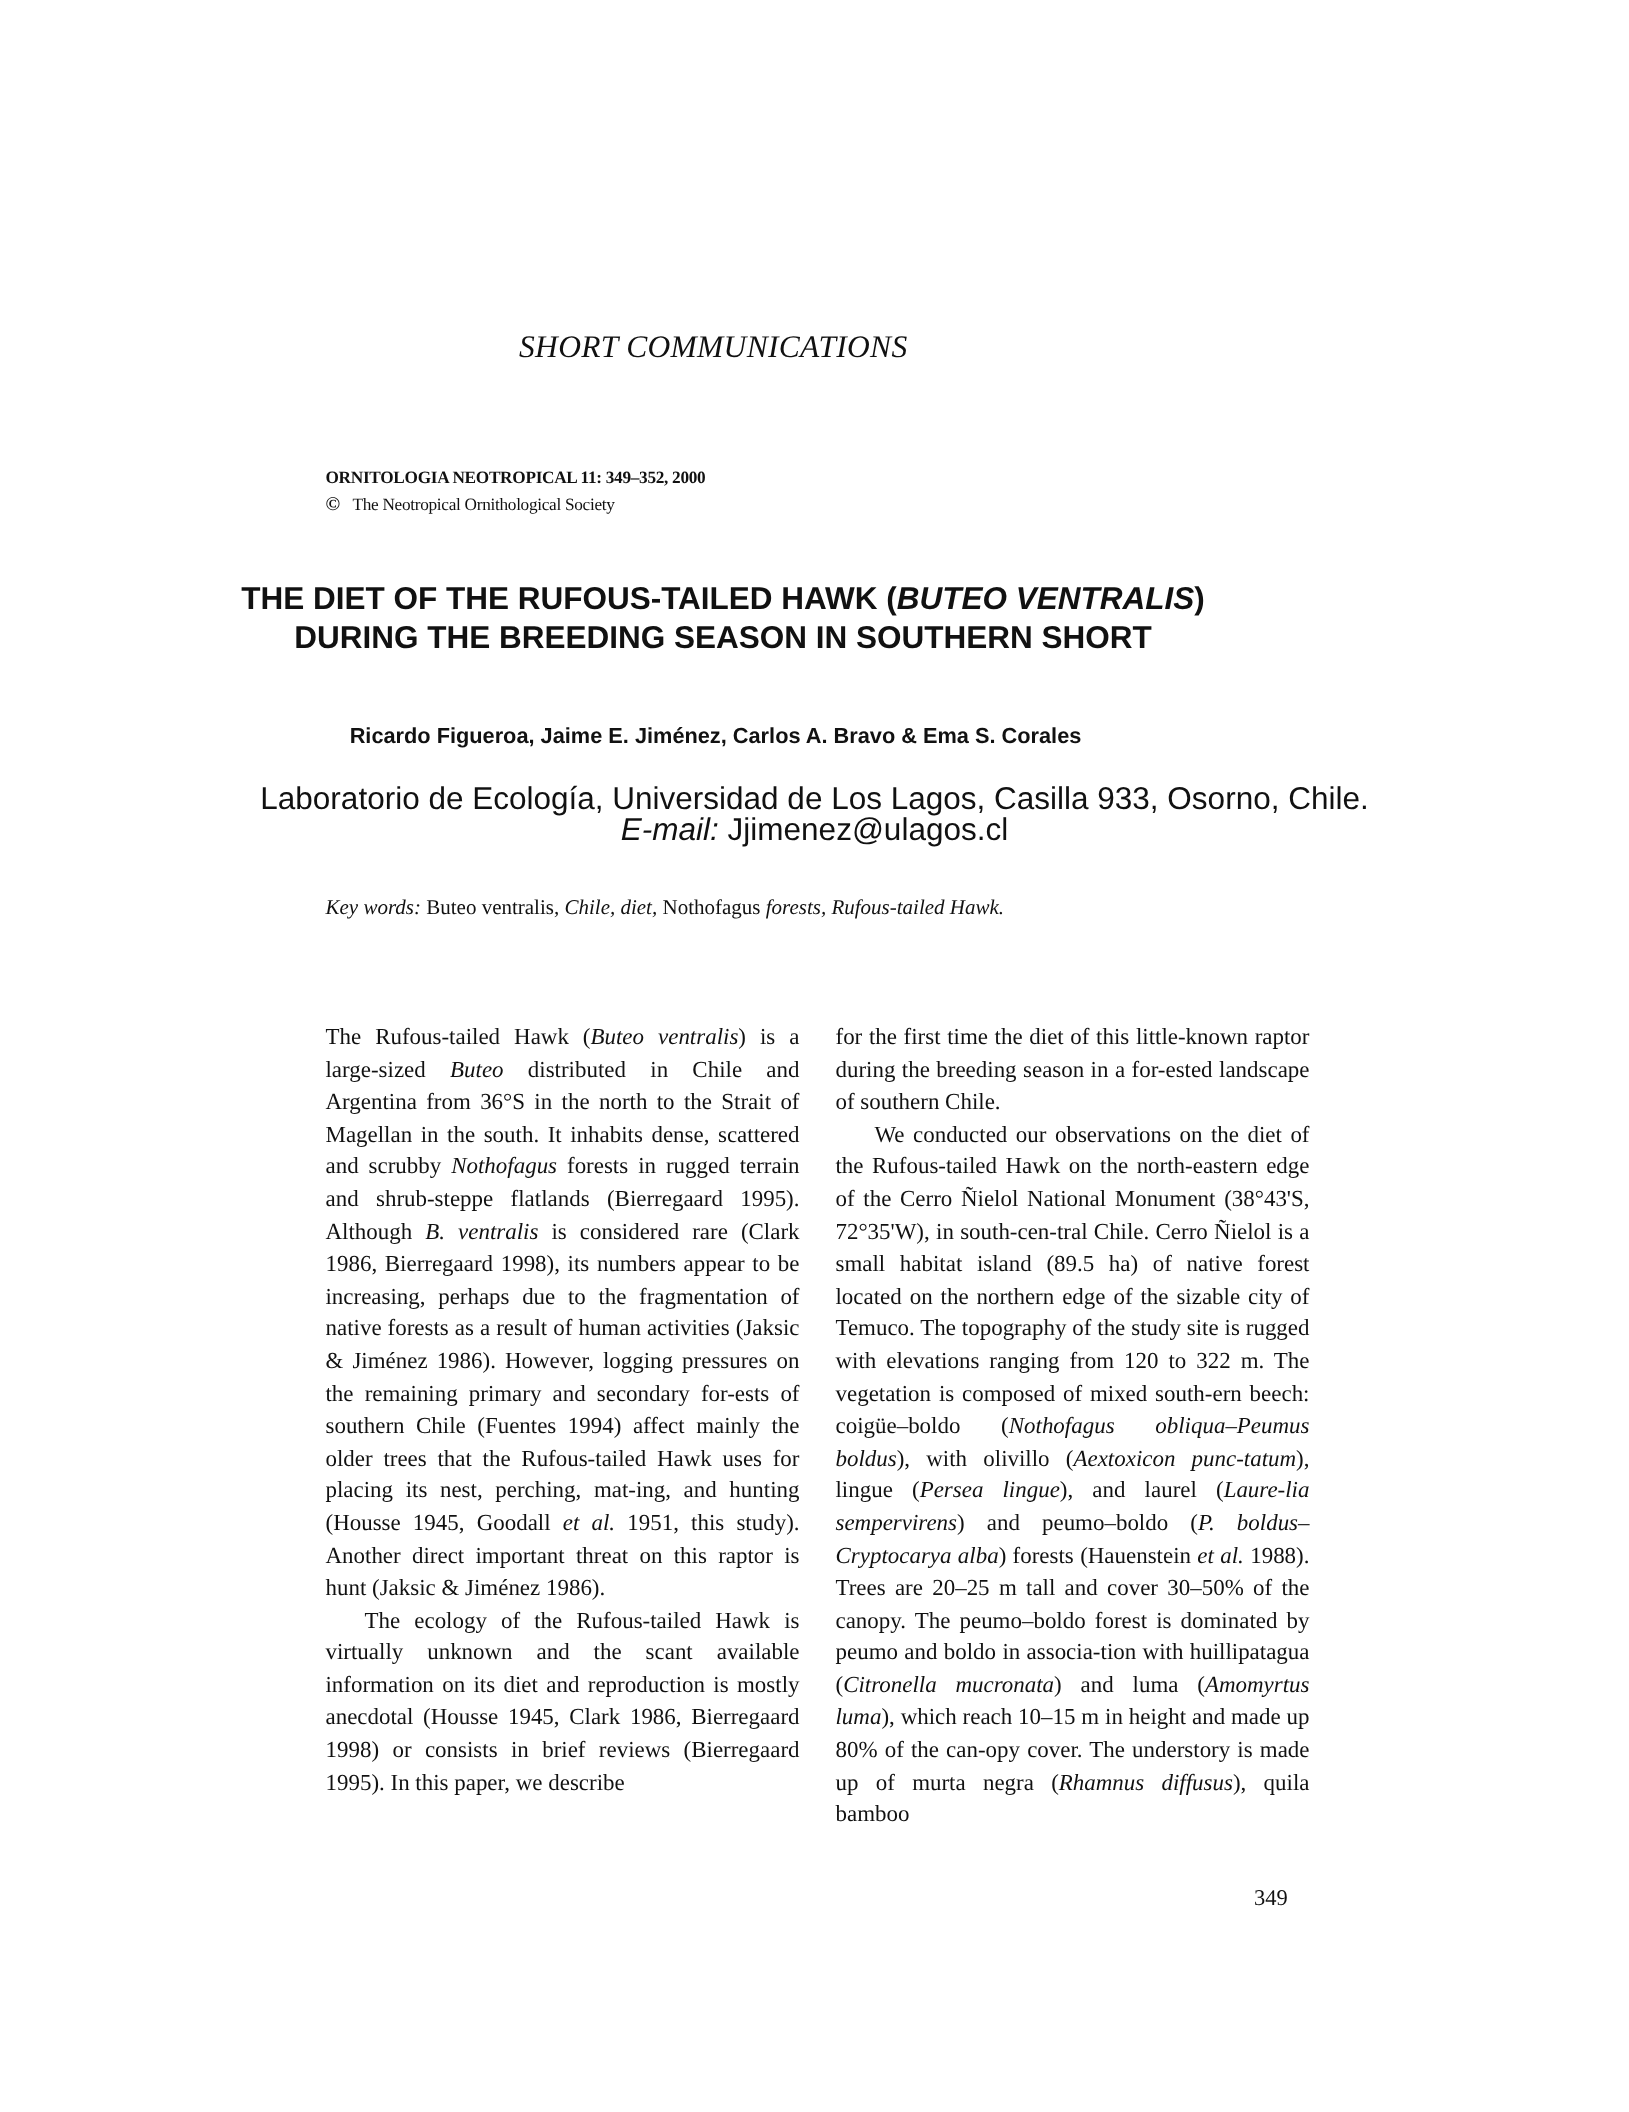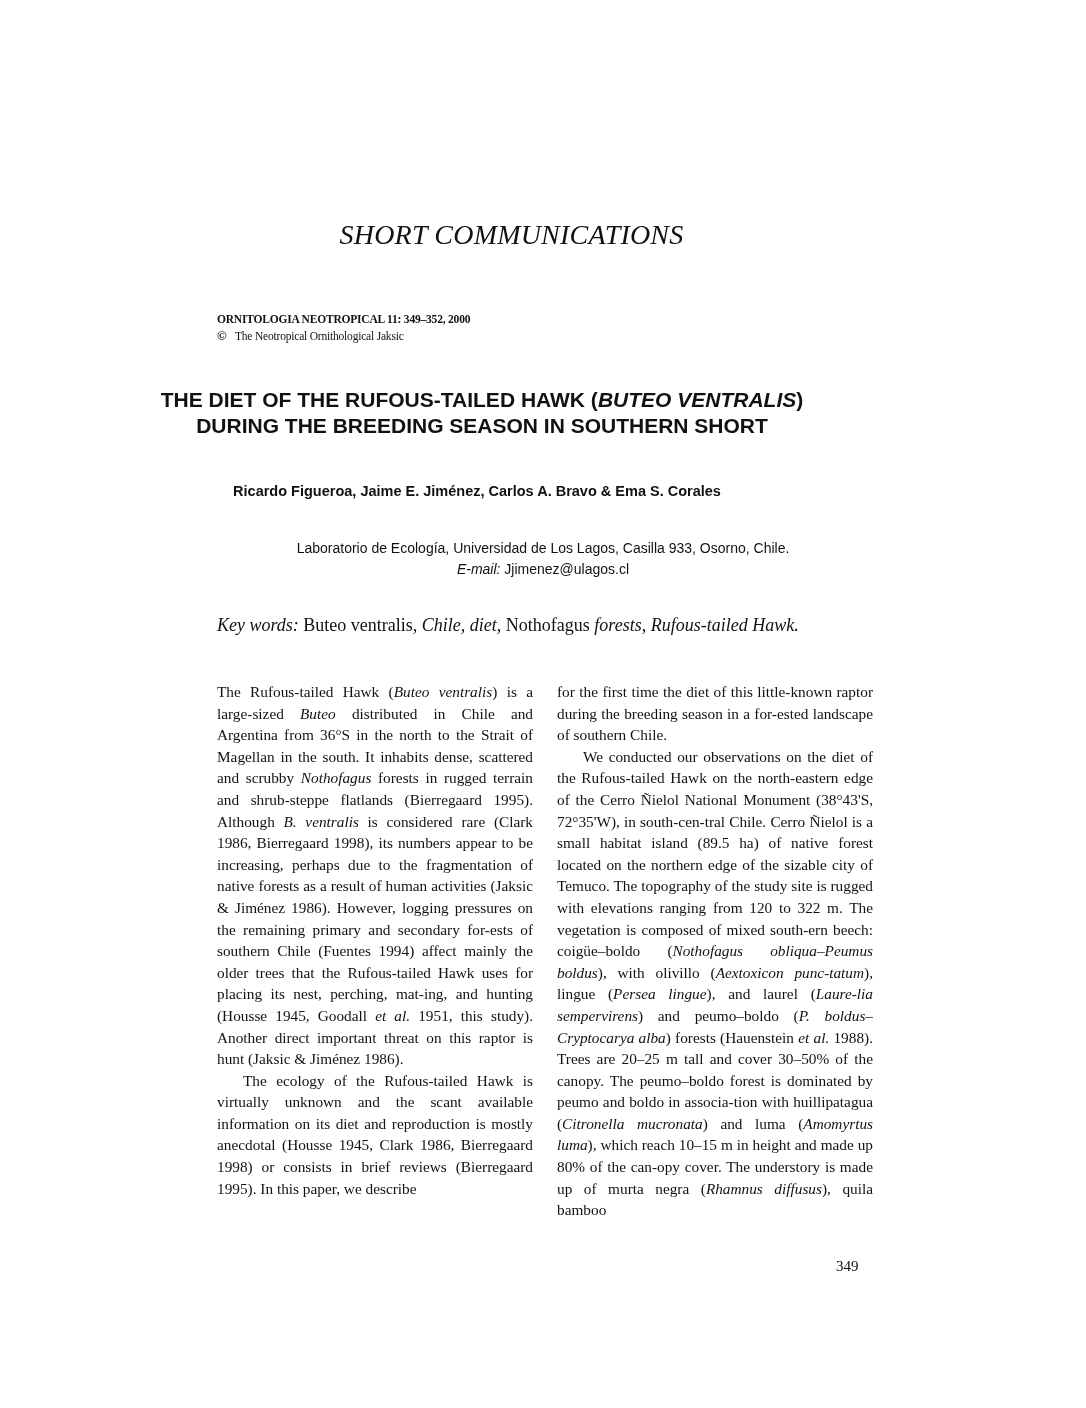--- a/index.html
+++ b/index.html
@@ -1,52 +1,52 @@
 <!DOCTYPE html>
 <html><head>
 <meta charset="utf-8">
 <style>
   html, body { margin: 0; padding: 0; background: #ffffff; }
   body { width: 1086px; height: 1408px; position: relative; overflow: hidden; color: #111; }
   .abs { position: absolute; }
   .serif { font-family: "Liberation Serif", "DejaVu Serif", serif; }
   .sans { font-family: "Liberation Sans", "DejaVu Sans", sans-serif; }
 
-  #section-heading { left: 0; width: 951px; top: 219px; text-align: center; font-size: 28px; font-style: italic; letter-spacing: 0.2px; margin-left: 36px; }
+  #section-heading { left: 0; width: 951px; top: 219px; text-align: center; font-size: 21px; font-style: italic; letter-spacing: 0.2px; }
   #journal-line { left: 217px; top: 313px; font-size: 11.5px; letter-spacing: -0.2px; font-weight: bold; }
   #society-line { left: 217px; top: 328px; font-size: 11.5px; letter-spacing: -0.2px; }
   #society-line .cr { display: inline-block; width: 12px; font-size: 13px; font-weight: bold; margin-right: 6px; }
 
   #title { left: 0; width: 964px; top: 387px; text-align: center; font-size: 21px; font-weight: bold; line-height: 26px; }
   #title em { font-style: italic; }
 
   #authors { left: 0; width: 954px; top: 483px; text-align: center; font-size: 14.5px; font-weight: bold; }
-  #affiliation { left: 0; width: 1086px; top: 538px; text-align: center; font-size: 14px; line-height: 21px; }
+  #affiliation { left: 0; width: 1086px; top: 522px; text-align: center; font-size: 21px; line-height: 21px; }
   #affiliation em { }
 
-  #keywords { left: 217px; top: 598px; font-size: 18px; margin-top: 17px; }
+  #keywords { left: 217px; top: 598px; font-size: 14px; }
   #keywords em { font-style: italic; }
 
   .col { top: 681px; width: 316px; font-size: 15.3px; line-height: 21.6px; text-align: justify; hyphens: none; }
   #col-left { left: 217px; }
   #col-right { left: 557px; }
   .col p { margin: 0; }
   .col p.indent { text-indent: 26px; }
   .col em { font-style: italic; }
 
   #page-number { left: 836px; top: 1258px; font-size: 15px; }
 </style>
 </head>
 <body>
 
 <div id="section-heading" class="abs serif">SHORT COMMUNICATIONS</div>
 
 <div id="journal-line" class="abs serif">ORNITOLOGIA NEOTROPICAL 11: 349–352, 2000</div>
 <div id="society-line" class="abs serif">
-  <span class="cr">©</span><span>The Neotropical Ornithological Jaksic</span>
+  <span class="cr">©</span><span>The Neotropical Ornithological Society</span>
 </div>
 
 <div id="title" class="abs sans">
   <div><span>THE DIET OF THE RUFOUS-TAILED HAWK (</span><em>BUTEO VENTRALIS</em><span>)</span></div>
   <div>DURING THE BREEDING SEASON IN SOUTHERN SHORT</div>
 </div>
 
 <div id="authors" class="abs sans">Ricardo Figueroa, Jaime E. Jiménez, Carlos A. Bravo &amp; Ema S. Corales</div>
 
 <div id="affiliation" class="abs sans">

